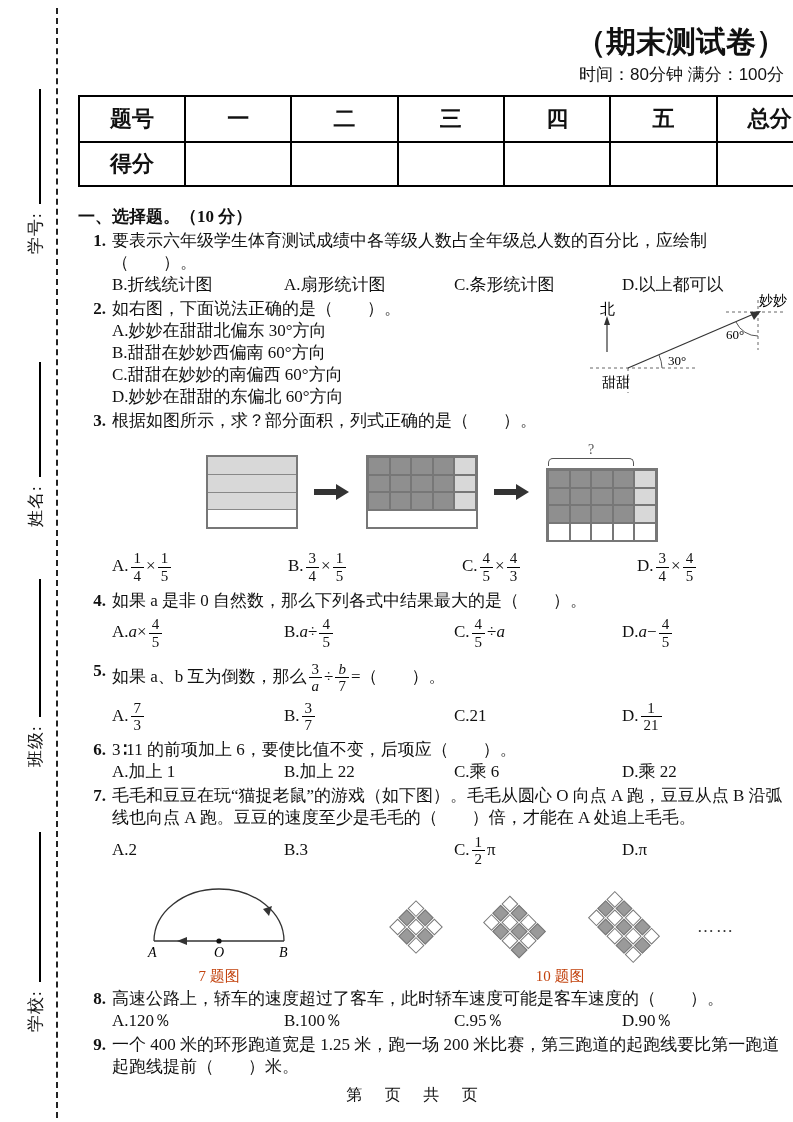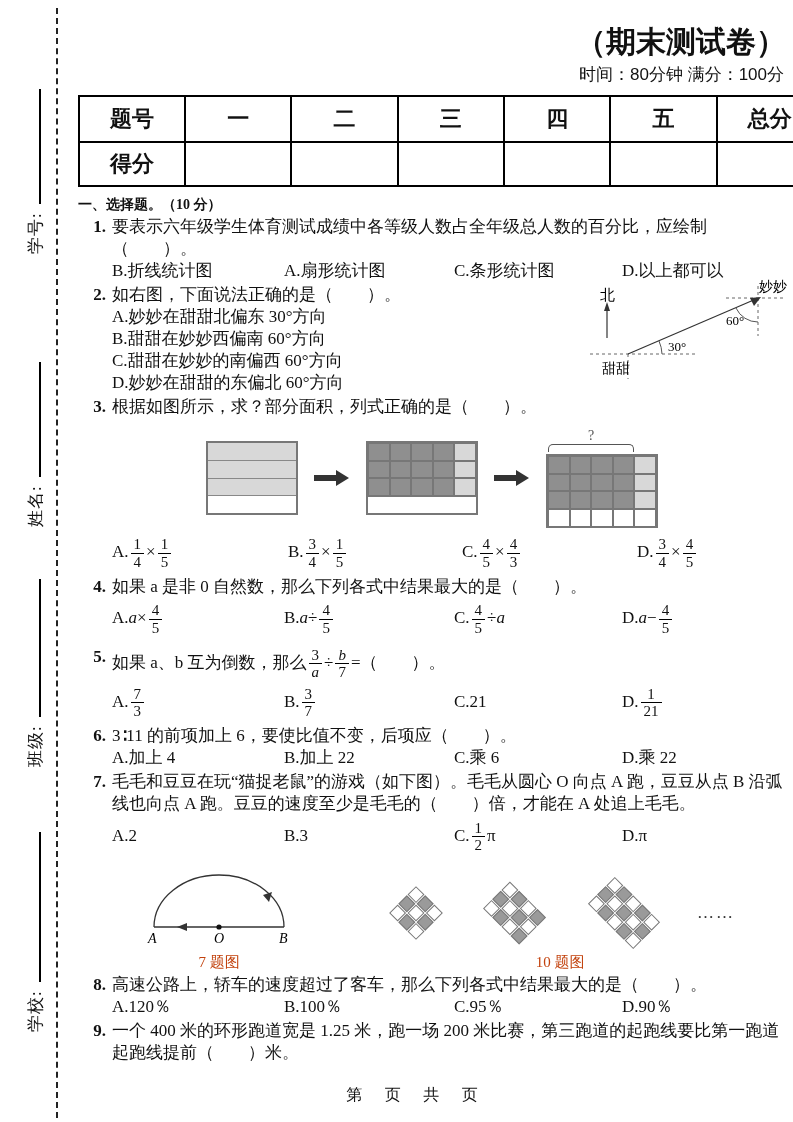--- a/index.html
+++ b/index.html
@@ -16,21 +16,21 @@
          font-weight:bold;font-size:39px;letter-spacing:1px;}
   .subtitle{margin-top:22px;text-align:right;font-family:Liberation Sans, sans-serif;
             font-weight:bold;font-size:30px;}
   .meta{text-align:right;font-family:"Liberation Sans","DejaVu Sans",sans-serif;
         font-size:17px;padding-right:2px;}
   table.score{margin-top:9px;width:746px;border-collapse:collapse;table-layout:fixed;}
   table.score td{border:2px solid #000;text-align:center;font-size:22px;font-weight:600;}
   table.score tr:first-child td{height:42px;}
   table.score tr:last-child td{height:40px;}
   table.score td:first-child{width:102px;}
-  .sect{margin-top:9px;font-weight:bold;font-size:14px;}
+  .sect{margin-top:18px;font-weight:bold;font-size:17px;}
   .q{display:flex;margin-top:2px;line-height:22px;font-size:17px;}
   .qno{width:34px;text-align:right;font-weight:bold;flex:none;padding-right:6px;box-sizing:border-box;}
   .qbody{flex:1;position:relative;}
   .optrow{display:grid;grid-template-columns:172px 170px 168px auto;line-height:22px;font-size:17px;margin-left:34px;}
   .optrow.wide{grid-template-columns:176px 174px 175px auto;}
   .optrow.tall{align-items:center;min-height:42px;}
   .optcol div{line-height:22px;}
   
   .frac{display:inline-block;vertical-align:middle;text-align:center;line-height:1.08;font-size:15px;margin:1px 2px;}
   .frac .fn{display:block;padding:0 3px;border-bottom:1px solid #000;}
@@ -278,21 +278,21 @@
       <span><span>B.</span><span></span><span class="frac"><span class="fn">3</span><span class="fd">7</span></span></span>
       <span><span>C.</span><span>21</span></span>
       <span><span>D.</span><span></span><span class="frac"><span class="fn">1</span><span class="fd">21</span></span></span>
     </div>
 
     <div class="q">
       <span class="qno">6.</span>
       <span class="qbody">3∶11 的前项加上 6，要使比值不变，后项应（　　）。</span>
     </div>
     <div class="optrow">
-      <span>A.加上 4</span>
+      <span>A.加上 1</span>
       <span>B.加上 22</span>
       <span>C.乘 6</span>
       <span>D.乘 22</span>
     </div>
 
     <div class="q">
       <span class="qno">7.</span>
       <span class="qbody">毛毛和豆豆在玩“猫捉老鼠”的游戏（如下图）。毛毛从圆心 O 向点 A 跑，豆豆从点 B 沿弧线也向点 A 跑。豆豆的速度至少是毛毛的（　　）倍，才能在 A 处追上毛毛。</span>
     </div>
     <div class="optrow tall">
@@ -367,21 +367,21 @@
               </div>
             </div>
           <span class="dots">……</span>
         </div>
         <div class="figcap">10 题图</div>
       </div>
     </div>
 
     <div class="q">
       <span class="qno">8.</span>
-      <span class="qbody">高速公路上，轿车的速度超过了客车，那么下列各式中结果最大的是（　　）。</span>
+      <span class="qbody">高速公路上，轿车的速度超过了客车，此时轿车速度可能是客车速度的（　　）。</span>
     </div>
     <div class="optrow">
       <span>A.120％</span>
       <span>B.100％</span>
       <span>C.95％</span>
       <span>D.90％</span>
     </div>
 
     <div class="q">
       <span class="qno">9.</span>

